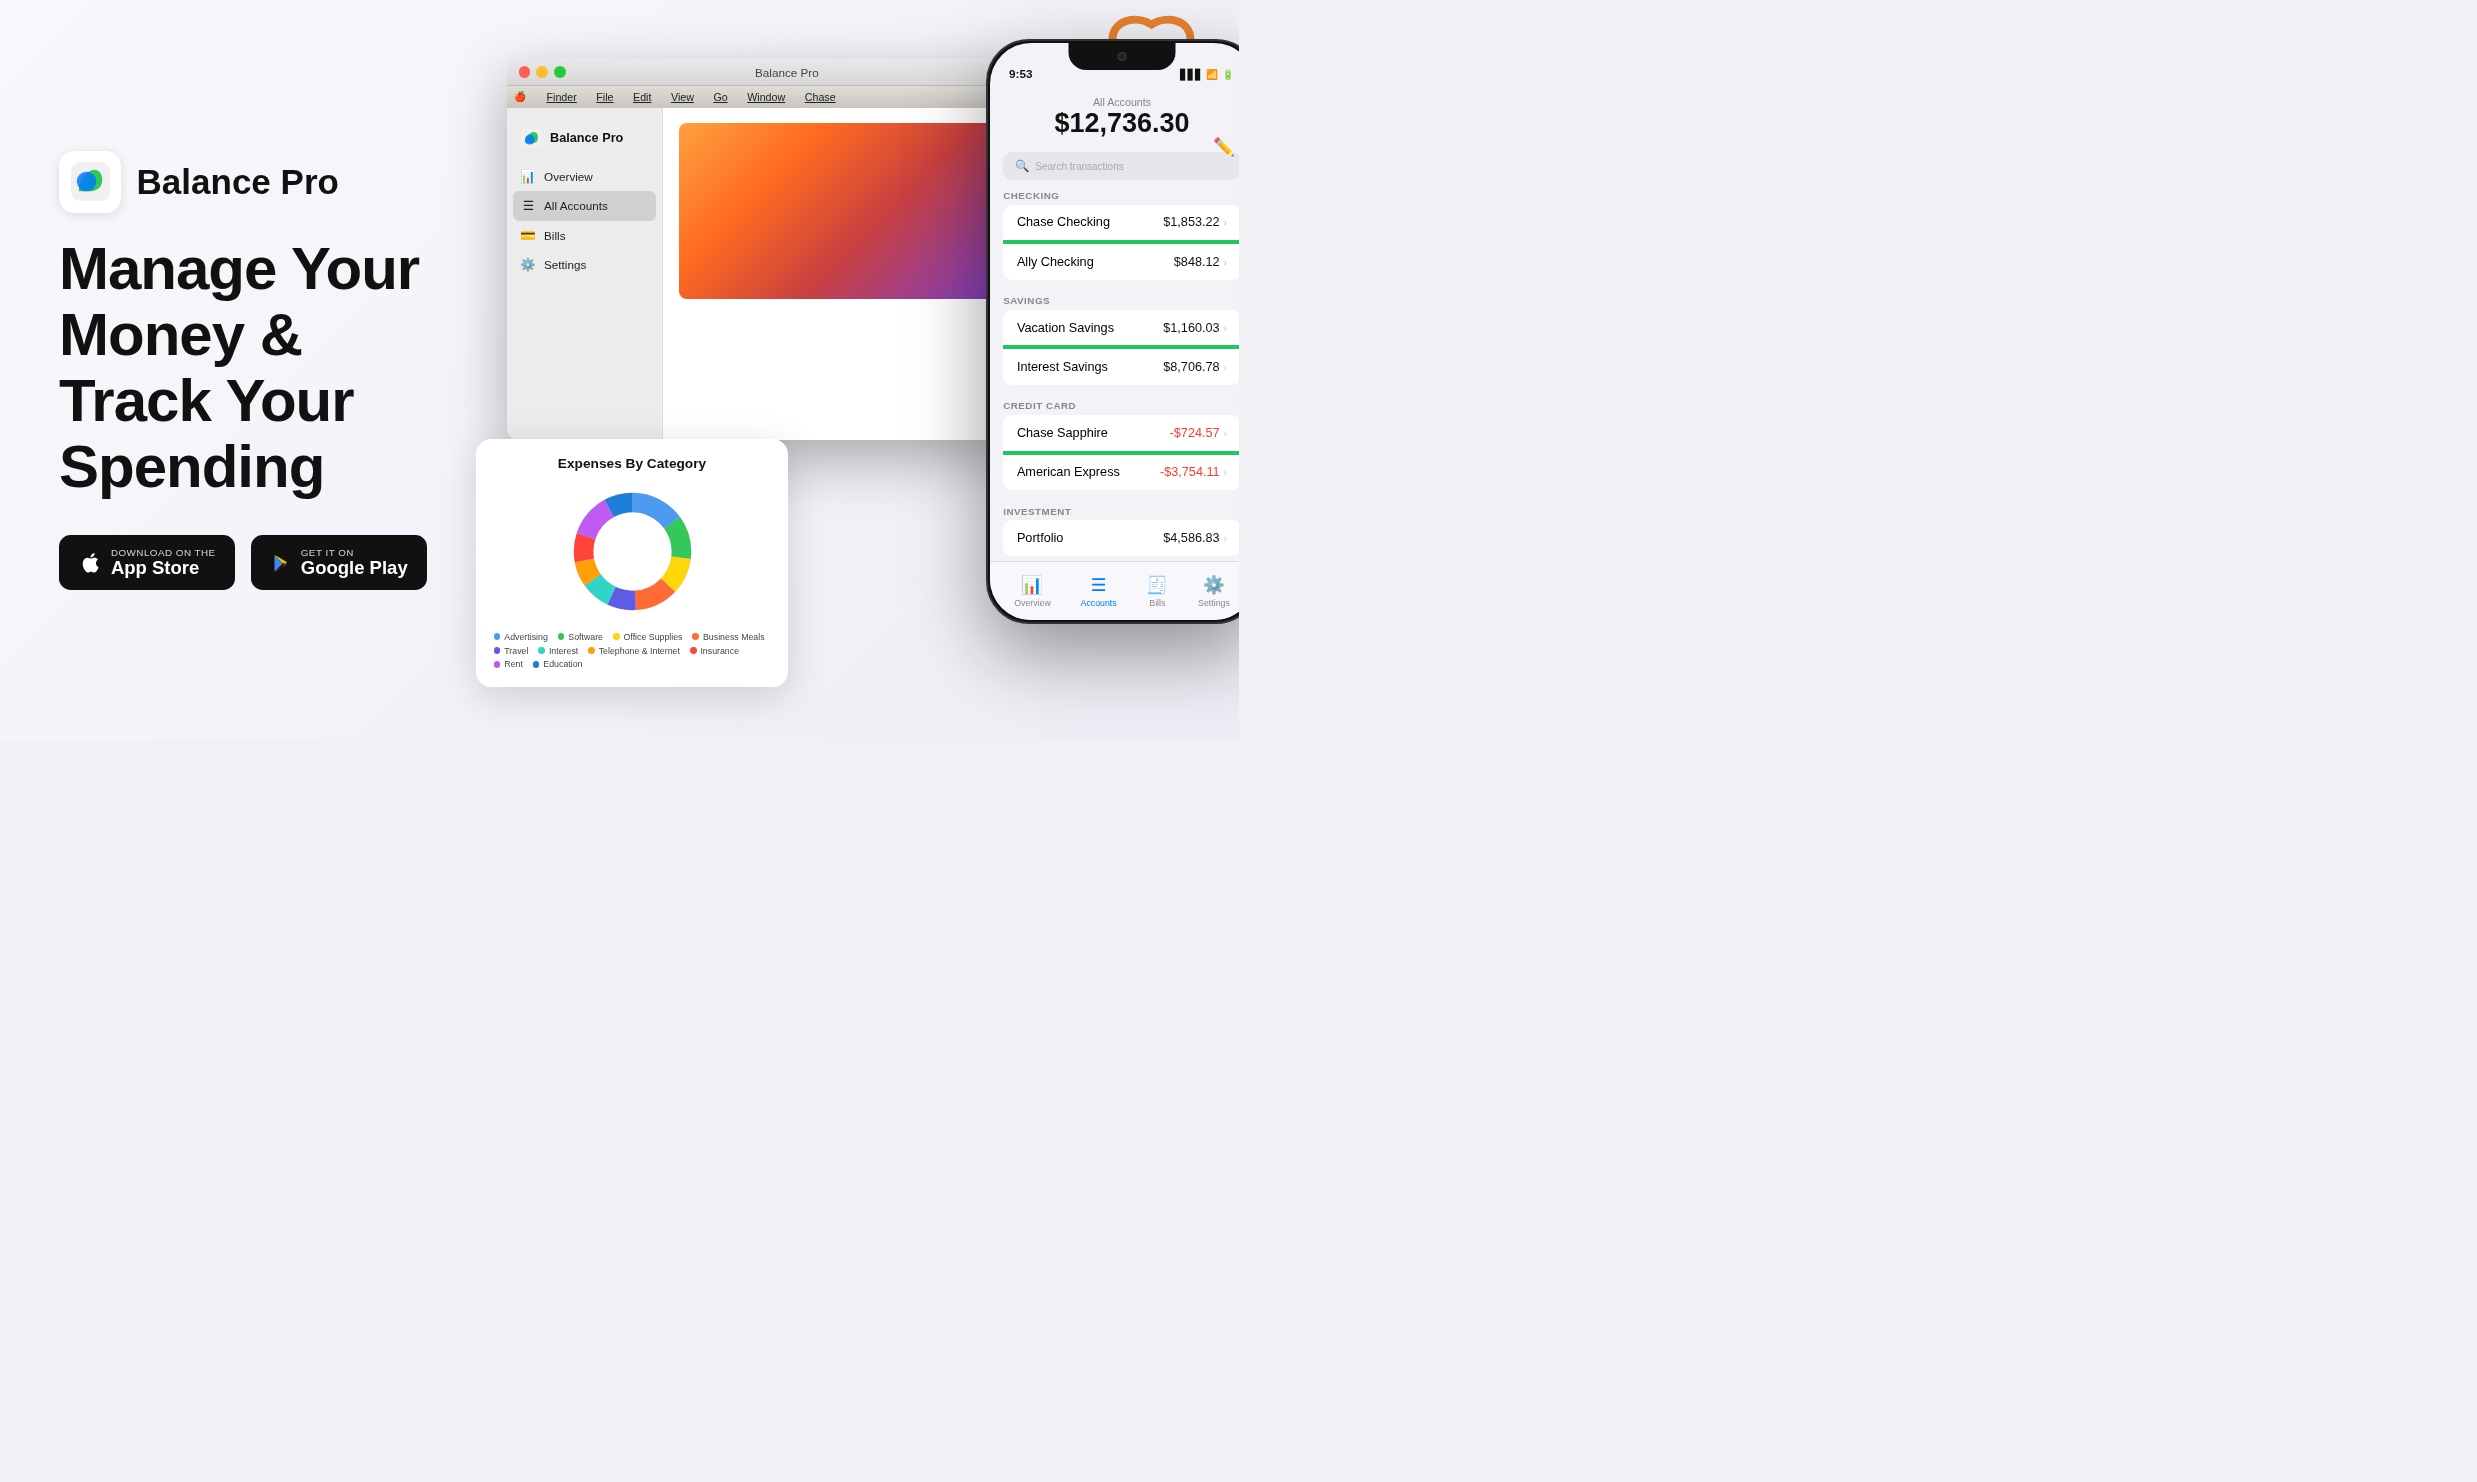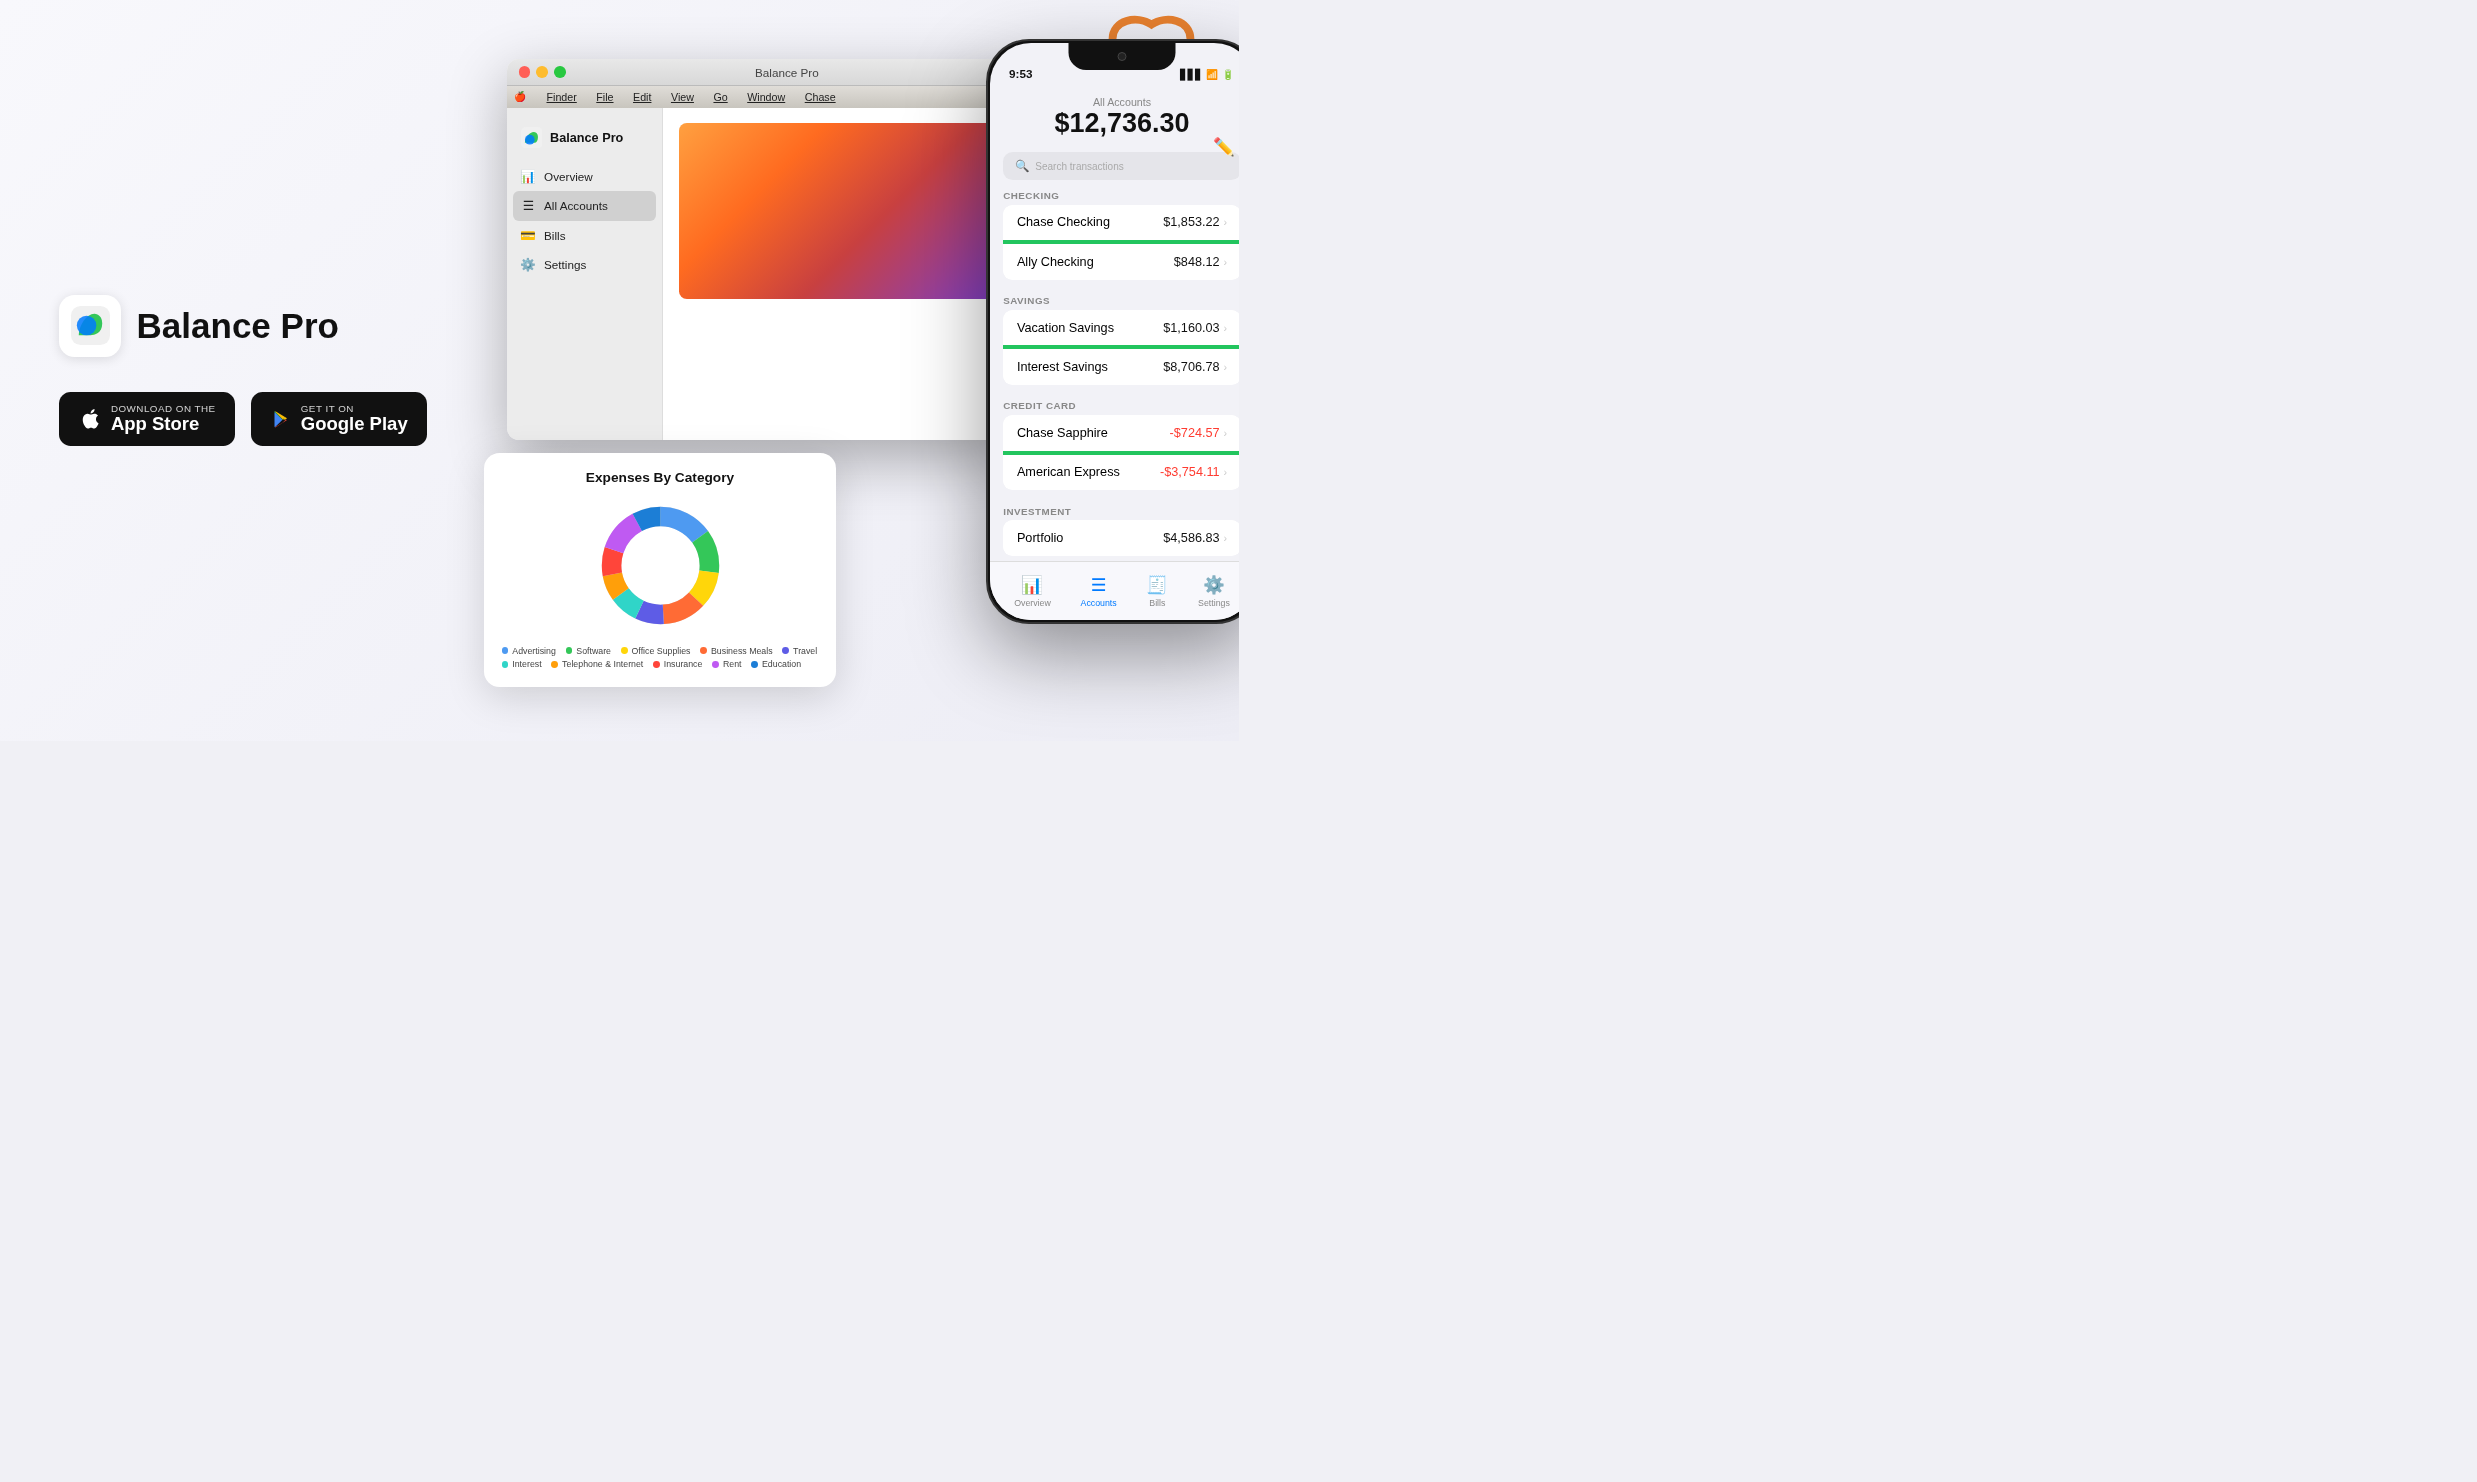--- a/index.html
+++ b/index.html
@@ -253,22 +253,22 @@
       height: 176px;
       background: linear-gradient(135deg, #ffa040 0%, #ff6b20 30%, #c84040 60%, #8040c8 100%);
       border-radius: 7.8px;
       margin-bottom: 0;
     }
 
     
     .chart-card {
       position: absolute;
       bottom: 54px;
-      left: 16px;
-      width: 352px;
+      left: 8px;
+      width: 312px;
       background: white;
       border-radius: 15.6px;
       box-shadow: 0 9.8px 39px rgba(0,0,0,0.15);
       padding: 17.6px;
       z-index: 5;
     }
 
     .chart-title {
       font-size: 13.7px;
       font-weight: 700;
@@ -546,20 +546,21 @@
       <div class="app-icon">
         <svg viewBox="0 0 44 44" fill="none">
           <rect x="2" y="2" width="40" height="40" rx="10" fill="#f0f0f0"></rect>
           <path d="M10 32 C10 22, 18 10, 26 10 C26 10, 34 10, 34 20 C34 30, 26 32, 22 32 Z" fill="#34c759"></path>
           <circle cx="18" cy="22" r="10" fill="#007aff" opacity="0.85"></circle>
         </svg>
       </div>
       <span class="brand-name">Balance Pro</span>
     </div>
 
+    <div class="hero-title">Manage Your Money &amp; Track Your Spending</div>
 
     <div class="store-buttons">
       <button class="store-btn">
         <svg width="23.4" height="23.4" viewBox="0 0 24 24" fill="white">
           <path d="M18.71 19.5c-.83 1.24-1.71 2.45-3.05 2.47-1.34.03-1.77-.79-3.29-.79-1.53 0-2 .77-3.27.82-1.31.05-2.3-1.32-3.14-2.53C4.25 17 2.94 12.45 4.7 9.39c.87-1.52 2.43-2.48 4.12-2.51 1.28-.02 2.5.87 3.29.87.78 0 2.26-1.07 3.8-.91.65.03 2.47.26 3.64 1.98-.09.06-2.17 1.28-2.15 3.81.03 3.02 2.65 4.03 2.68 4.04-.03.07-.42 1.44-1.38 2.83M13 3.5c.73-.83 1.94-1.46 2.94-1.5.13 1.17-.34 2.35-1.04 3.19-.69.85-1.83 1.51-2.95 1.42-.15-1.15.41-2.35 1.05-3.11z"></path>
         </svg>
         <div class="store-btn-text">
           <span class="store-btn-sub">Download on the</span>
           <span class="store-btn-main">App Store</span>
         </div>

